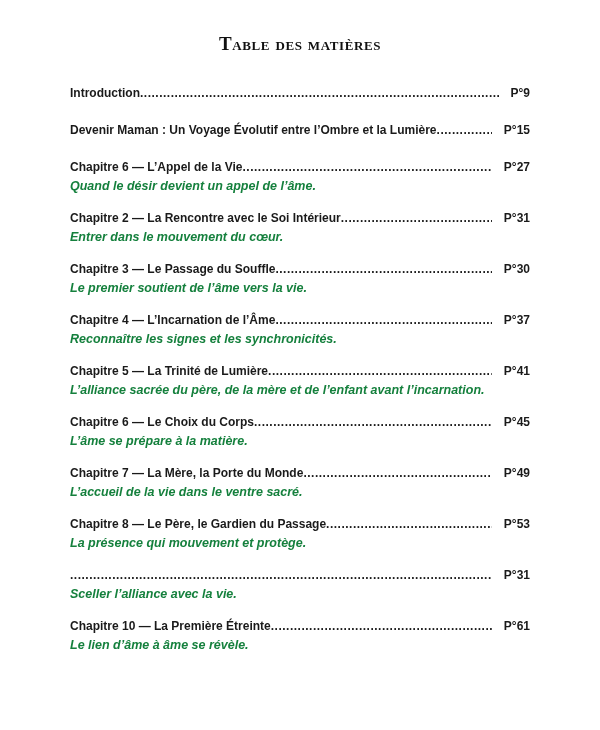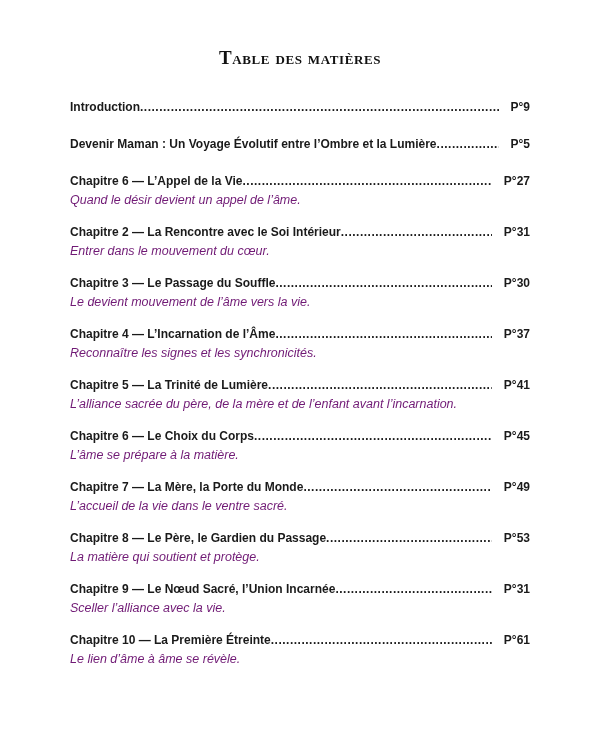--- a/index.html
+++ b/index.html
@@ -11,21 +11,21 @@
     width: 600px;
     height: 730px;
     overflow: hidden;
     font-family: "Liberation Sans", sans-serif;
     color: #1a1a1a;
   }
   .page {
     box-sizing: border-box;
     width: 600px;
     height: 730px;
-    padding: 46px 70px 0 70px;
+    padding: 32px 70px 0 70px;
     background: #ffffff;
   }
   .doc-title {
     font-family: "Liberation Serif", serif;
     font-variant: small-caps;
     font-weight: 700;
     font-size: 19px;
     line-height: 24px;
     letter-spacing: 0.6px;
     text-align: center;
@@ -59,24 +59,24 @@
     white-space: nowrap;
     letter-spacing: 0.5px;
     min-width: 0;
   }
   .entry-page {
     flex: 0 0 auto;
     margin-left: 12px;
   }
   .subtitle {
     font-style: italic;
-    font-weight: 400;
+    font-weight: 700;
     font-size: 12.5px;
     line-height: 19px;
-    color: #701a75;
+    color: #15803d;
     white-space: nowrap;
   }
 </style>
 </head>
 <body>
 
 <div class="page">
   <h1 class="doc-title">Table des matières</h1>
 
   <div class="toc-list">
@@ -85,21 +85,21 @@
       <span class="entry-label">Introduction</span>
       <span class="leader">................................................................................................................................................................................................................................................</span>
       <span class="entry-page">P°9</span>
     </div>
 
   </div>
       <div class="entry">
     <div class="entry-row">
       <span class="entry-label">Devenir Maman : Un Voyage Évolutif entre l’Ombre et la Lumière</span>
       <span class="leader">................................................................................................................................................................................................................................................</span>
-      <span class="entry-page">P°5</span>
+      <span class="entry-page">P°15</span>
     </div>
 
   </div>
       <div class="entry has-subtitle">
     <div class="entry-row">
       <span class="entry-label">Chapitre 6 — L’Appel de la Vie</span>
       <span class="leader">................................................................................................................................................................................................................................................</span>
       <span class="entry-page">P°27</span>
     </div>
     <div class="subtitle">Quand le désir devient un appel de l’âme.</div>
@@ -111,21 +111,21 @@
       <span class="entry-page">P°31</span>
     </div>
     <div class="subtitle">Entrer dans le mouvement du cœur.</div>
   </div>
       <div class="entry has-subtitle">
     <div class="entry-row">
       <span class="entry-label">Chapitre 3 — Le Passage du Souffle</span>
       <span class="leader">................................................................................................................................................................................................................................................</span>
       <span class="entry-page">P°30</span>
     </div>
-    <div class="subtitle">Le devient mouvement de l’âme vers la vie.</div>
+    <div class="subtitle">Le premier soutient de l’âme vers la vie.</div>
   </div>
       <div class="entry has-subtitle">
     <div class="entry-row">
       <span class="entry-label">Chapitre 4 — L’Incarnation de l’Âme</span>
       <span class="leader">................................................................................................................................................................................................................................................</span>
       <span class="entry-page">P°37</span>
     </div>
     <div class="subtitle">Reconnaître les signes et les synchronicités.</div>
   </div>
       <div class="entry has-subtitle">
@@ -151,25 +151,24 @@
       <span class="entry-page">P°49</span>
     </div>
     <div class="subtitle">L’accueil de la vie dans le ventre sacré.</div>
   </div>
       <div class="entry has-subtitle">
     <div class="entry-row">
       <span class="entry-label">Chapitre 8 — Le Père, le Gardien du Passage</span>
       <span class="leader">................................................................................................................................................................................................................................................</span>
       <span class="entry-page">P°53</span>
     </div>
-    <div class="subtitle">La matière qui soutient et protège.</div>
+    <div class="subtitle">La présence qui mouvement et protège.</div>
   </div>
       <div class="entry has-subtitle">
     <div class="entry-row">
-      <span class="entry-label">Chapitre 9 — Le Nœud Sacré, l’Union Incarnée</span>
       <span class="leader">................................................................................................................................................................................................................................................</span>
       <span class="entry-page">P°31</span>
     </div>
     <div class="subtitle">Sceller l’alliance avec la vie.</div>
   </div>
       <div class="entry has-subtitle">
     <div class="entry-row">
       <span class="entry-label">Chapitre 10 — La Première Étreinte</span>
       <span class="leader">................................................................................................................................................................................................................................................</span>
       <span class="entry-page">P°61</span>

